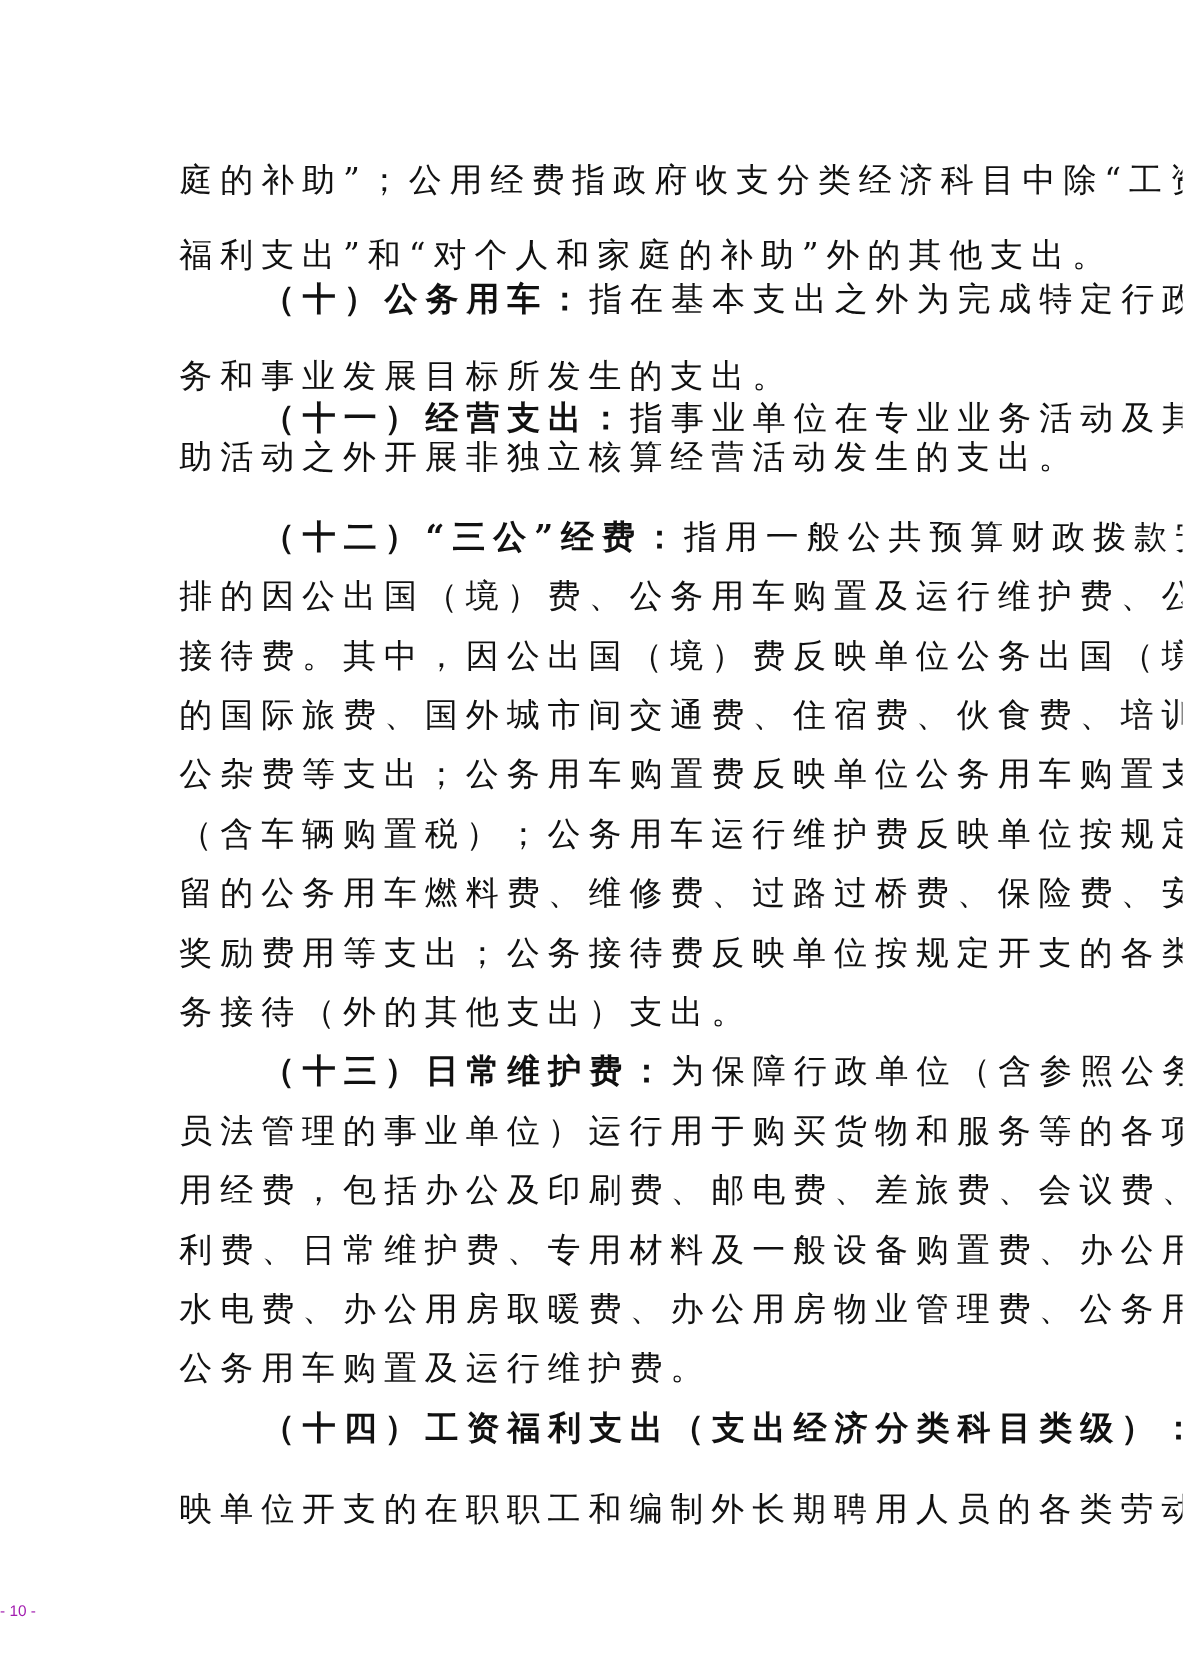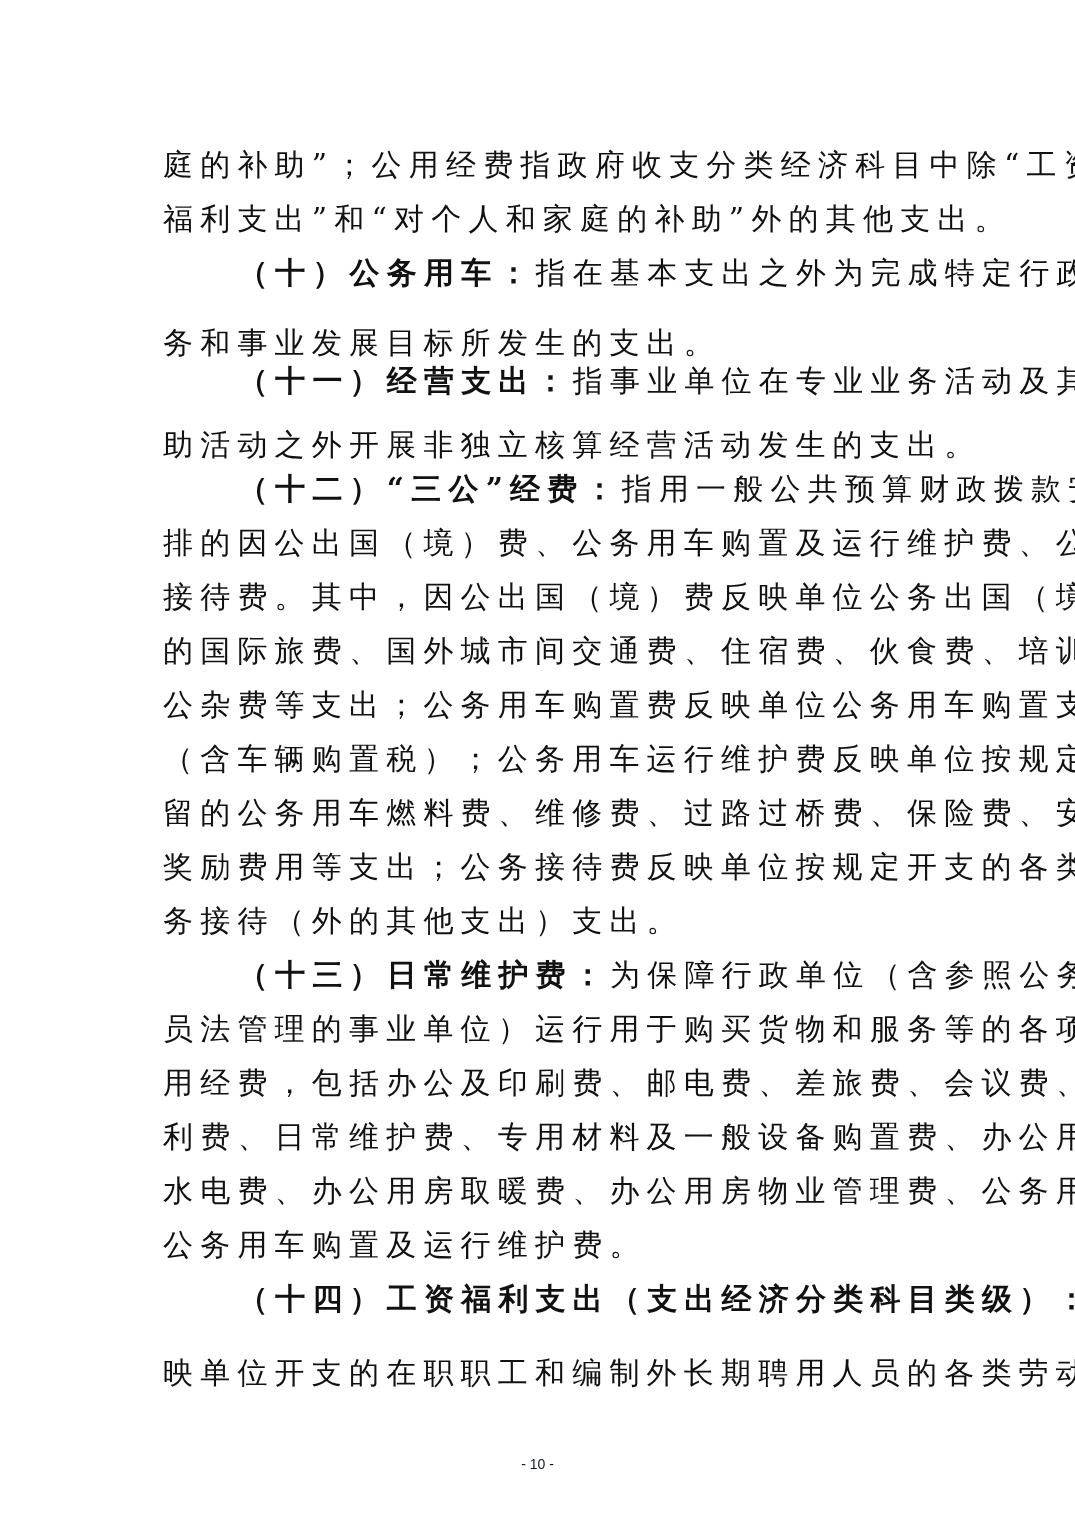--- a/index.html
+++ b/index.html
@@ -6,35 +6,35 @@
   body { width:1075px; height:1520px; position:relative; overflow:hidden; }
   .page { position:absolute; left:0; top:0; width:1075px; height:1520px; background:#fff; }
   .line {
     position:absolute; left:163px; width:752px; height:40px;
     font-family:"DejaVu Serif", serif; font-size:30px; color:#111;
     letter-spacing:7.2px; white-space:nowrap; line-height:40px;
   }
   .line.indent { left:238px; width:677px; }
   .b { font-weight:bold; }
   .pagenum {
-    position:absolute; left:0; width:1075px; top:1456px; text-align:center;
-    font-family:"Liberation Sans", sans-serif; font-size:14px; color:#0f172a;
+    position:absolute; left:0; width:1075px; top:1456px; 
+    font-family:"Liberation Sans", sans-serif; font-size:14px; color:#a21caf;
   }
 </style>
 </head>
 <body>
 
 <div class="page">
   <div id="lines">
       <div class="line" style="top: 145px;"><span>庭的补助”；公用经费指政府收支分类经济科目中除“工资</span></div>
-      <div class="line" style="top: 199px;"><span>福利支出”和“对个人和家庭的补助”外的其他支出。</span></div>
+      <div class="line" style="top: 213px;"><span>福利支出”和“对个人和家庭的补助”外的其他支出。</span></div>
       <div class="line indent" style="top: 253px;"><span class="b">（十）公务用车：</span><span>指在基本支出之外为完成特定行政任</span></div>
       <div class="line" style="top: 323px;"><span>务和事业发展目标所发生的支出。</span></div>
       <div class="line indent" style="top: 361px;"><span class="b">（十一）经营支出：</span><span>指事业单位在专业业务活动及其辅</span></div>
-      <div class="line" style="top: 425px; text-align: center;"><span>助活动之外开展非独立核算经营活动发生的支出。</span></div>
+      <div class="line" style="top: 396px; text-align: center;"><span>助活动之外开展非独立核算经营活动发生的支出。</span></div>
       <div class="line indent" style="top: 469px;"><span class="b">（十二）“三公”经费：</span><span>指用一般公共预算财政拨款安</span></div>
       <div class="line" style="top: 523px;"><span>排的因公出国（境）费、公务用车购置及运行维护费、公务</span></div>
       <div class="line" style="top: 577px;"><span>接待费。其中，因公出国（境）费反映单位公务出国（境）</span></div>
       <div class="line" style="top: 631px;"><span>的国际旅费、国外城市间交通费、住宿费、伙食费、培训费、</span></div>
       <div class="line" style="top: 685px;"><span>公杂费等支出；公务用车购置费反映单位公务用车购置支出</span></div>
       <div class="line" style="top: 739px;"><span>（含车辆购置税）；公务用车运行维护费反映单位按规定保</span></div>
       <div class="line" style="top: 793px;"><span>留的公务用车燃料费、维修费、过路过桥费、保险费、安全</span></div>
       <div class="line" style="top: 847px;"><span>奖励费用等支出；公务接待费反映单位按规定开支的各类公</span></div>
       <div class="line" style="top: 901px;"><span>务接待（外的其他支出）支出。</span></div>
       <div class="line indent" style="top: 955px;"><span class="b">（十三）日常维护费：</span><span>为保障行政单位（含参照公务</span></div>

